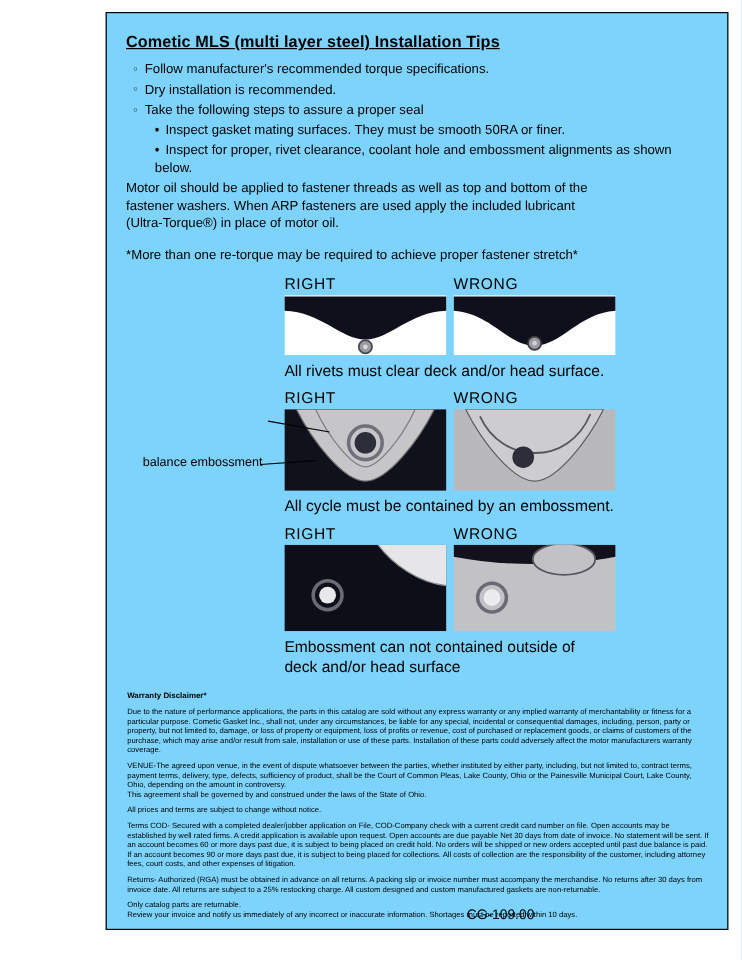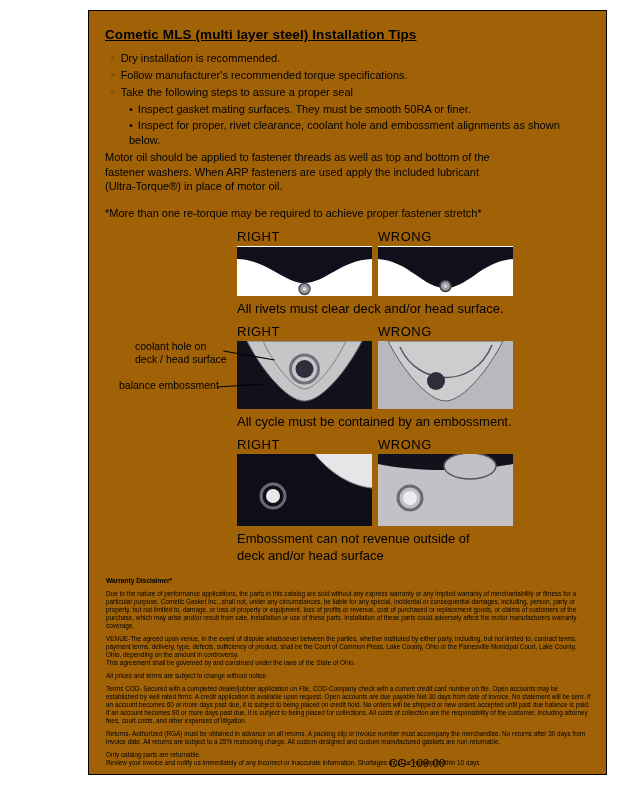--- a/index.html
+++ b/index.html
@@ -4,21 +4,21 @@
 <style>
   html,body { margin:0; padding:0; }
   body {
     width:618px; height:800px; background:#ffffff; position:relative;
     font-family:"Liberation Sans","DejaVu Sans",sans-serif; color:#000;
     -webkit-font-smoothing:antialiased;
   }
   .frame {
     position:absolute; left:88px; top:10px; width:519px; height:765px;
     border:1px solid #000; box-sizing:border-box;
-    padding:16px 14px 0 16px; overflow:hidden; background:#a16207;
+    padding:16px 14px 0 16px; overflow:hidden; background:#7dd3fc;
   }
   .title {
     font-size:13.5px; font-weight:bold; text-decoration:underline;
     margin:0 0 9px 0; letter-spacing:0.1px;
   }
   ul.bullets { list-style:none; margin:0; padding:0 0 0 6px; font-size:11px; line-height:1.35; }
   ul.bullets > li { margin:2px 0; }
   ul.bullets > li::before { content:"○"; font-size:6px; vertical-align:2px; margin-right:6px; }
   ul.subbullets { list-style:none; margin:2px 0 0 0; padding:0 0 0 18px; }
   ul.subbullets > li { margin:2px 0; }
@@ -49,22 +49,22 @@
   .page-code { position:absolute; top:746px; left:300px; font-size:11.5px; }
 </style>
 </head>
 <body>
 
 <div class="frame">
 
   <h1 class="title">Cometic MLS (multi layer steel) Installation Tips</h1>
 
   <ul class="bullets">
+    <li><span>Follow manufacturer's recommended torque specifications.</span></li>
     <li><span>Dry installation is recommended.</span></li>
-    <li><span>Follow manufacturer's recommended torque specifications.</span></li>
     <li><span>Take the following steps to assure a proper seal</span>
       <ul class="subbullets">
         <li><span>Inspect gasket mating surfaces.  They must be smooth 50RA or finer.</span></li>
         <li><span>Inspect for proper, rivet clearance, coolant hole and embossment alignments as shown below.</span></li>
       </ul>
     </li>
   </ul>
 
 
   <p class="para">Motor oil should be applied to fastener threads as well as top and bottom of the fastener washers. When ARP fasteners are used apply the included lubricant (Ultra-Torque®) in place of motor oil.</p>
@@ -93,22 +93,20 @@
             <path d="M0,1 H135 V13 C104,15 90,42 67.5,42 C45,42 31,15 0,13 Z" fill="#10101c"></path>
             <circle cx="67.5" cy="40" r="5.5" fill="#9a9aa0" stroke="#3a3a42" stroke-width="1.5"></circle>
             <circle cx="67.5" cy="40" r="2" fill="#cfcfd4"></circle>
           </svg>
         </div>
       </div>
       <div class="caption">All rivets must clear deck and/or head surface.</div>
     </div>
 
     <div class="fig-row">
-      <div class="ann ann-coolant">coolant hole on
-deck / head surface</div>
       <div class="conn conn-coolant"></div>
       <div class="ann ann-embossment">balance embossment</div>
       <div class="conn conn-embossment"></div>
       <div class="cols">
         <div class="panel-label">RIGHT</div>
         <div class="panel-label">WRONG</div>
       </div>
       <div class="cols">
         <div class="panel">
           <svg width="135" height="68" viewBox="0 0 135 68">
@@ -149,21 +147,21 @@
         <div class="panel">
           <svg width="135" height="72" viewBox="0 0 135 72">
             <rect width="135" height="72" fill="#c2c2c6"></rect>
             <path d="M0,0 H135 V10 C92,18 40,18 0,10 Z" fill="#12121c"></path>
             <ellipse cx="92" cy="12" rx="26" ry="13" fill="#c2c2c6" stroke="#55555e" stroke-width="1.5"></ellipse>
             <circle cx="32" cy="44" r="12" fill="none" stroke="#6a6a74" stroke-width="3"></circle>
             <circle cx="32" cy="44" r="7" fill="#ececee"></circle>
           </svg>
         </div>
       </div>
-      <div class="caption wrap">Embossment can not revenue outside of deck and/or head surface</div>
+      <div class="caption wrap">Embossment can not contained outside of deck and/or head surface</div>
     </div>
 
   </div>
 
   <div class="legal">
     <h3>Warranty Disclaimer*</h3>
     <p>Due to the nature of performance applications, the parts in this catalog are sold without any express warranty or any implied warranty of merchantability or fitness for a particular purpose.  Cometic Gasket Inc., shall not, under any circumstances, be liable for any special, incidental or consequential damages, including, person, party or property, but not limited to, damage, or loss of property or equipment, loss of profits or revenue, cost of purchased or replacement goods, or claims of customers of the purchase, which may arise and/or result from sale, installation or use of these parts.  Installation of these parts could adversely affect the motor manufacturers warranty coverage.</p>
     <p>VENUE-The agreed upon venue, in the event of dispute whatsoever between the parties, whether instituted by either party, including, but not limited to, contract terms, payment terms, delivery, type, defects, sufficiency of product, shall be the Court of Common Pleas, Lake County, Ohio or the Painesville Municipal Court, Lake County, Ohio, depending on the amount in controversy.
 This agreement shall be governed by and construed under the laws of the State of Ohio.</p>
     <p>All prices and terms are subject to change without notice.</p>

